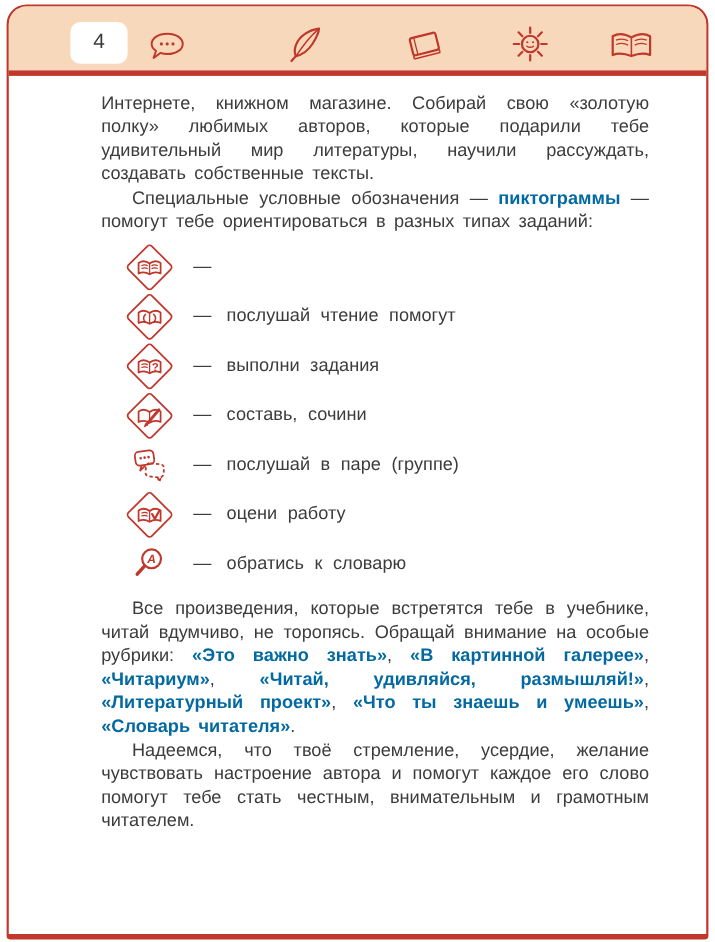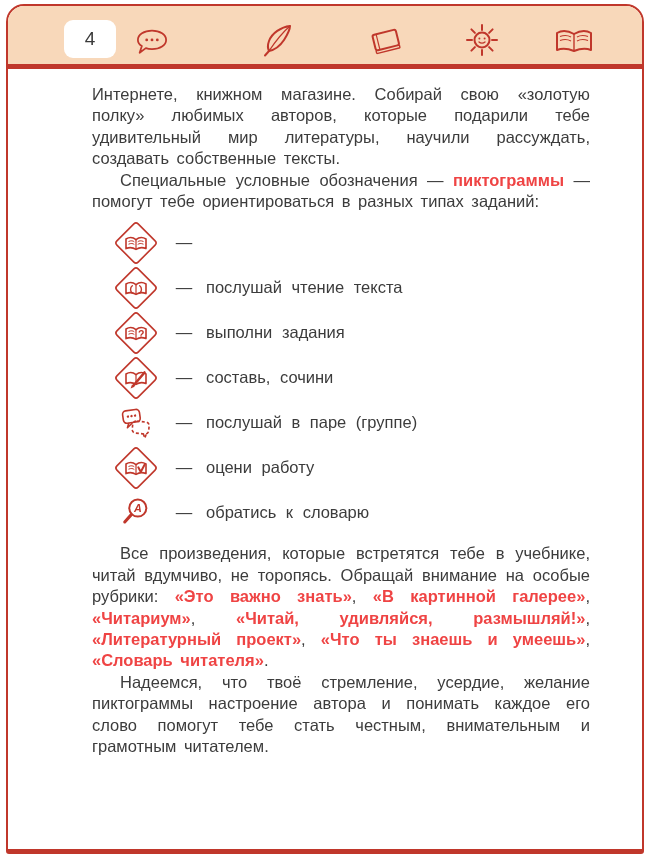--- a/index.html
+++ b/index.html
@@ -41,21 +41,21 @@
   .hicon{position:absolute;color:var(--red);line-height:0;}
   .hicon svg{display:block;}
   .content{
     position:absolute;top:84px;left:92px;width:498px;
     font-size:16.5px;line-height:21.4px;
     text-align:justify;
     color:var(--ink);
   }
   .content p{margin:0;word-spacing:3px;}
   .content p.indent{text-indent:28px;}
-  .content b{font-weight:700;color:#ef4444;}
+  .content b{font-weight:700;color:#0369a1;}
   .picto-list{margin:8px 0 8px 0;}
   .picto-row{display:flex;align-items:center;height:45px;}
   .picto-icon{width:52px;margin-left:18px;display:flex;justify-content:center;align-items:center;color:var(--red);line-height:0;}
   .picto-dash{width:44px;text-align:center;color:var(--ink);}
   .picto-label{word-spacing:5px;text-align:left;}
   .closing{
     margin-top:28px;
     text-align:center;
     color:var(--red);
     font-weight:700;
@@ -150,21 +150,21 @@
         <span class="picto-icon">
           <svg width="46" height="46" viewBox="0 0 46 46" fill="none" stroke="currentColor" stroke-width="1.6" stroke-linejoin="round">
             <rect x="8" y="8" width="30" height="30" rx="3" transform="rotate(45 23 23)"></rect>
             <path d="M13,19 C16.5,16.8 20,17.2 23,19.6 C26,17.2 29.5,16.8 33,19 L33,28.6 C29.5,27 26,27.4 23,29.4 C20,27.4 16.5,27 13,28.6 Z"></path>
             <line x1="23" y1="19.6" x2="23" y2="29.4" stroke-width="1.2"></line>
             <path d="M19.3,20.8 a4.6,4.6 0 0 0 0,7.2" stroke-width="1.4" stroke-linecap="round"></path>
             <path d="M26.7,20.8 a4.6,4.6 0 0 1 0,7.2" stroke-width="1.4" stroke-linecap="round"></path>
           </svg>
         </span>
         <span class="picto-dash">—</span>
-        <span class="picto-label">послушай чтение текста</span>
+        <span class="picto-label">послушай чтение помогут</span>
       </div>
 
       <div class="picto-row">
         <span class="picto-icon">
           <svg width="46" height="46" viewBox="0 0 46 46" fill="none" stroke="currentColor" stroke-width="1.6" stroke-linejoin="round">
             <rect x="8" y="8" width="30" height="30" rx="3" transform="rotate(45 23 23)"></rect>
             <path d="M13,19 C16.5,16.8 20,17.2 23,19.6 C26,17.2 29.5,16.8 33,19 L33,28.6 C29.5,27 26,27.4 23,29.4 C20,27.4 16.5,27 13,28.6 Z"></path>
             <line x1="23" y1="19.6" x2="23" y2="29.4" stroke-width="1.2"></line>
             <path d="M15.5,21.5 C18,20.4 20,20.7 21.3,21.8 M15.5,24.2 C18,23.1 20,23.4 21.3,24.5" stroke-width="1"></path>
             <text x="28.2" y="27.6" text-anchor="middle" font-size="10.5" font-weight="bold" fill="currentColor" stroke="none" font-family="Liberation Sans, sans-serif">?</text>
@@ -231,18 +231,18 @@
           </svg>
         </span>
         <span class="picto-dash">—</span>
         <span class="picto-label">обратись к словарю</span>
       </div>
 
     </div>
 
     <p class="indent"><span>Все произведения, которые встретятся тебе в учебнике, читай вдумчиво, не торопясь. Обращай внимание на особые рубрики: </span><b>«Это важно знать»</b><span>, </span><b>«В картинной галерее»</b><span>, </span><b>«Читариум»</b><span>, </span><b>«Читай, удивляйся, размышляй!»</b><span>, </span><b>«Литературный проект»</b><span>, </span><b>«Что ты знаешь и умеешь»</b><span>, </span><b>«Словарь читателя»</b><span>.</span></p>
 
-    <p class="indent">Надеемся, что твоё стремление, усердие, желание пиктограммы настроение автора и понимать каждое его слово помогут тебе стать честным, внимательным и грамотным читателем.</p>
+    <p class="indent">Надеемся, что твоё стремление, усердие, желание чувствовать настроение автора и помогут каждое его слово помогут тебе стать честным, внимательным и грамотным читателем.</p>
 
 
   </div>
 
 </div>
 
 </body></html>

